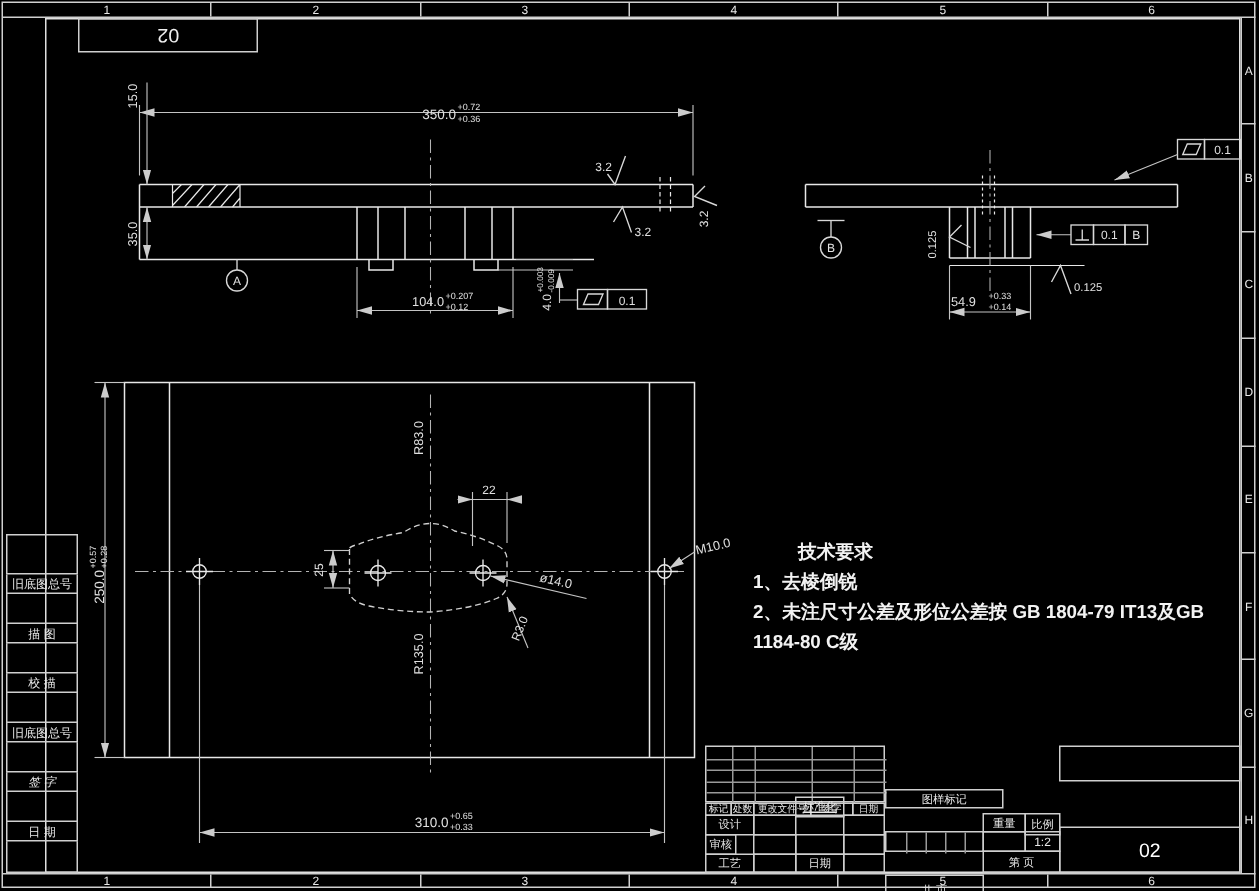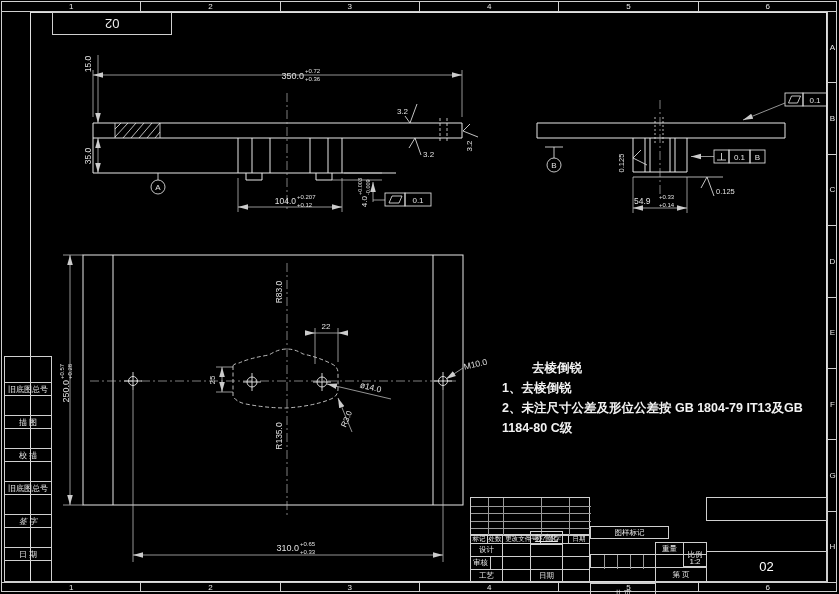--- a/index.html
+++ b/index.html
@@ -81,21 +81,21 @@
     <div class="sb-cell" style="height:20px;"></div>
     <div class="sb-cell" style="height:13px;">旧底图总号</div>
     <div class="sb-cell" style="height:20px;"></div>
     <div class="sb-cell" style="height:13px;font-style:italic;">签 字</div>
     <div class="sb-cell" style="height:20px;"></div>
     <div class="sb-cell" style="height:13px;">日 期</div>
     <div class="sb-cell" style="flex:1;"></div>
   </div>
 
   <div class="tech" style="left:502px;top:358px;width:326px;">
-    <div style="padding-left:30px;">去棱倒锐</div>
+    <div style="padding-left:30px;">技术要求</div>
     <div>1、去棱倒锐</div>
     <div>2、未注尺寸公差及形位公差按  GB 1804-79  IT13及GB</div>
     <div>1184-80  C级</div>
   </div>
 
   <div class="abs" style="left:470px;top:497px;width:357px;height:85px;">
 
     <div class="tb-cell" style="left:0;top:0;width:120px;height:38px;">
       <div class="gl" style="left:17px;top:0;width:1px;height:38px;"></div>
       <div class="gl" style="left:32px;top:0;width:1px;height:38px;"></div>
@@ -124,21 +124,21 @@
     <div class="tb-cell" style="left:92px;top:59px;width:28px;height:14px;"></div>
 
     <div class="tb-cell" style="left:0;top:72px;width:33px;height:13px;font-size:7.5px;">工艺</div>
     <div class="tb-cell" style="left:32px;top:72px;width:29px;height:13px;"></div>
     <div class="tb-cell" style="left:60px;top:72px;width:33px;height:13px;font-size:7.5px;">日期</div>
     <div class="tb-cell" style="left:92px;top:72px;width:28px;height:13px;"></div>
 
 
     <div class="tb-cell" style="left:120px;top:29px;width:79px;height:13px;font-size:7.5px;">图样标记</div>
     <div class="tb-cell" style="left:185px;top:45px;width:29px;height:13px;font-size:7.5px;">重量</div>
-    <div class="tb-cell" style="left:213px;top:45px;width:24px;height:25px;font-size:7.5px;">比例</div>
+    <div class="tb-cell" style="left:213px;top:45px;width:24px;height:15px;font-size:7.5px;">比例</div>
 
     <div class="tb-cell" style="left:120px;top:57px;width:66px;height:14px;">
       <div class="gl" style="left:13px;top:0;width:1px;height:14px;"></div>
       <div class="gl" style="left:26px;top:0;width:1px;height:14px;"></div>
       <div class="gl" style="left:39px;top:0;width:1px;height:14px;"></div>
       <div class="gl" style="left:52px;top:0;width:1px;height:14px;"></div>
     </div>
     <div class="tb-cell" style="left:185px;top:57px;width:29px;height:14px;"></div>
     <div class="tb-cell" style="left:213px;top:57px;width:24px;height:14px;font-size:8px;">1:2</div>
 

